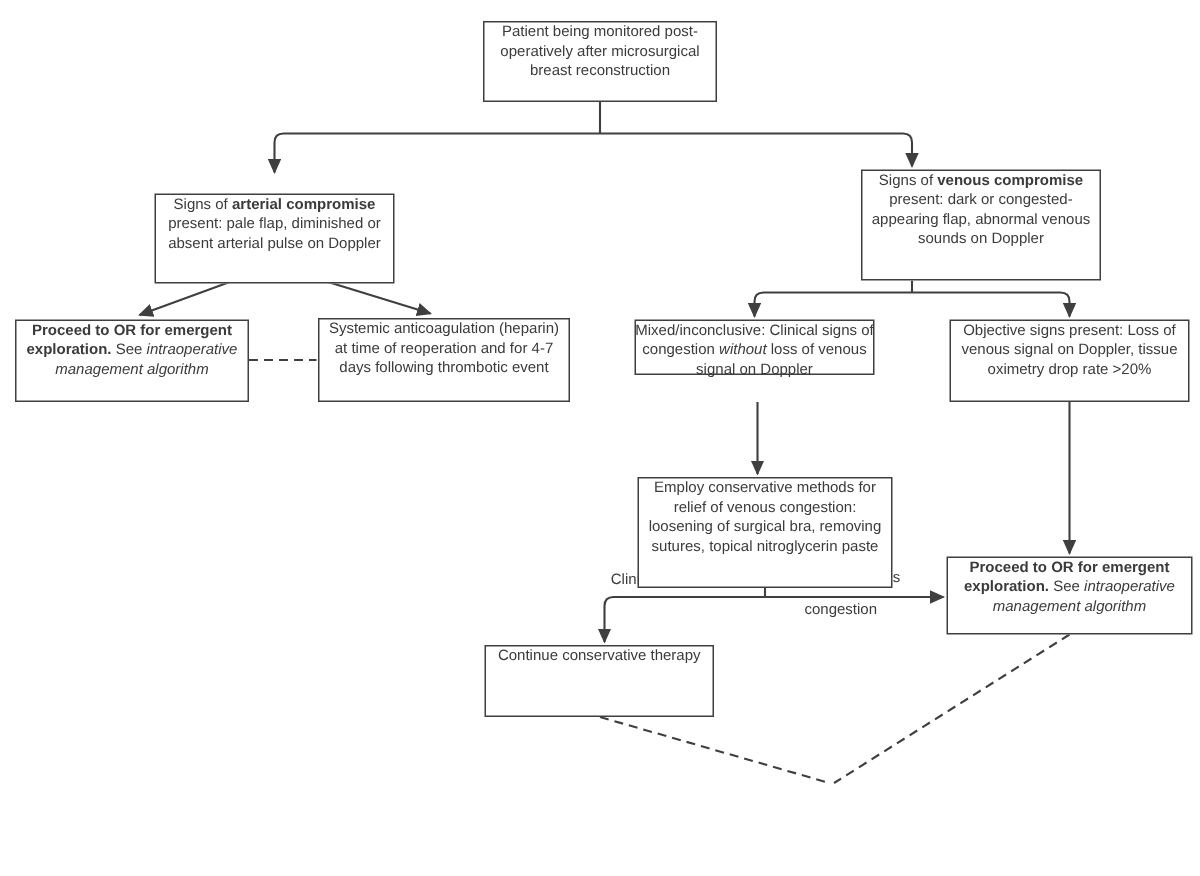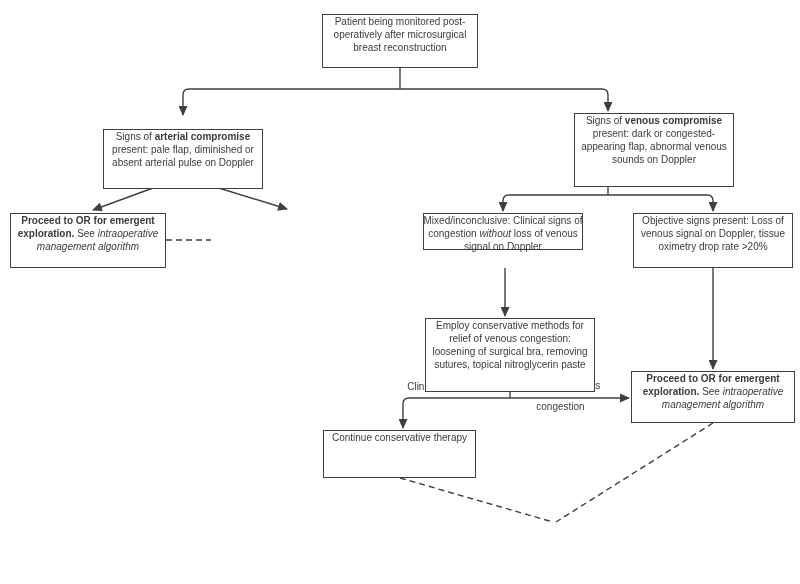--- a/index.html
+++ b/index.html
@@ -98,20 +98,25 @@
 appearing flap, abnormal venous
 sounds on Doppler</span></span>
   </div>
 
   <div class="node" style="left:10px; top:213px; width:156px; height:55px;">
     <span class="txt"><span class="b">Proceed to OR for emergent
 exploration.</span><span> See </span><span class="i">intraoperative
 management algorithm</span></span>
   </div>
 
+  <div class="node" style="left:212px; top:212px; width:168px; height:56px;">
+    <span class="txt">Systemic anticoagulation (heparin)
+at time of reoperation and for 4-7
+days following thrombotic event</span>
+  </div>
 
   <div class="node" style="left:423px; top:213px; width:160px; height:37px;">
     <span class="txt"><span>Mixed/inconclusive: Clinical signs of
 congestion </span><span class="i">without</span><span> loss of venous
 signal on Doppler</span></span>
   </div>
 
   <div class="node" style="left:633px; top:213px; width:160px; height:55px;">
     <span class="txt">Objective signs present: Loss of
 venous signal on Doppler, tissue

